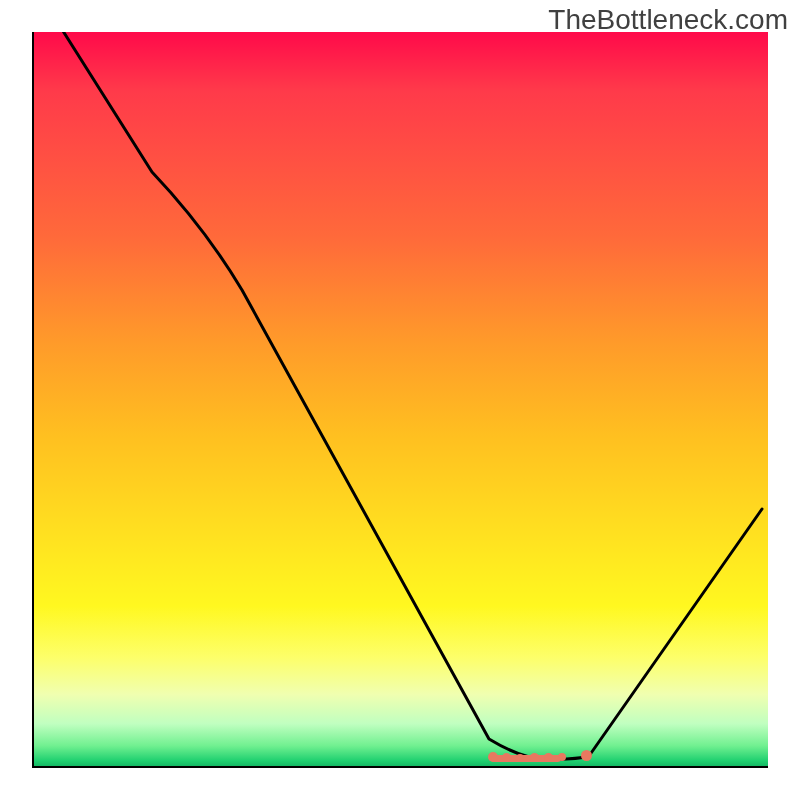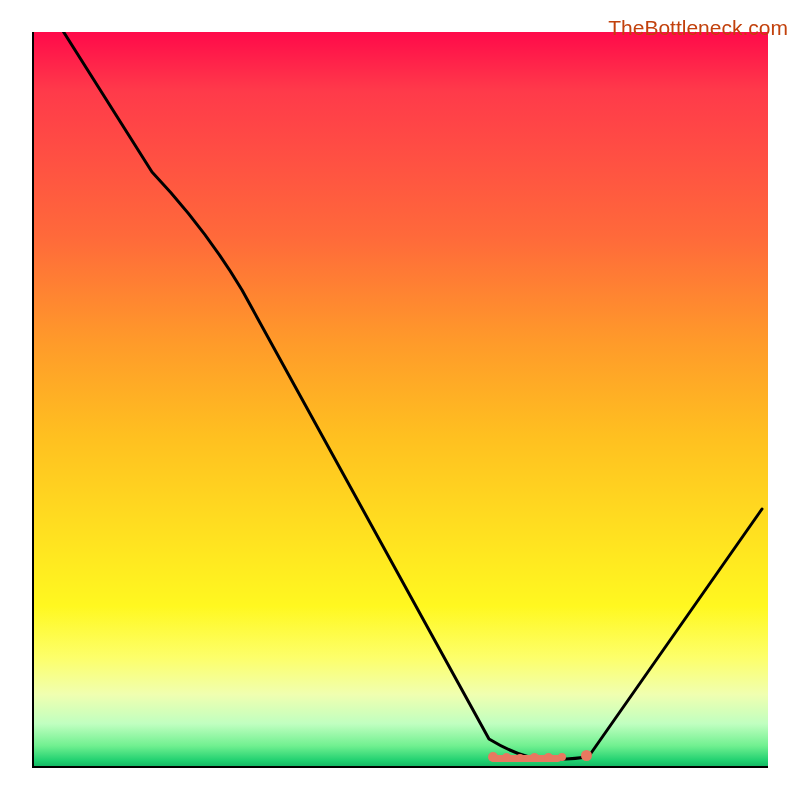--- a/index.html
+++ b/index.html
@@ -10,25 +10,25 @@
     background: #ffffff;
     font-family: Arial, Helvetica, sans-serif;
   }
   .container {
     position: relative;
     width: 800px;
     height: 800px;
   }
   .watermark {
     position: absolute;
-    top: 16px;
+    top: 4px;
     right: 12px;
-    font-size: 21px;
+    font-size: 28px;
     font-weight: 400;
-    color: #c2410c;
+    color: #404040;
     z-index: 10;
   }
   .plot-area {
     position: absolute;
     left: 32px;
     top: 32px;
     width: 736px;
     height: 736px;
     overflow: hidden;
   }

